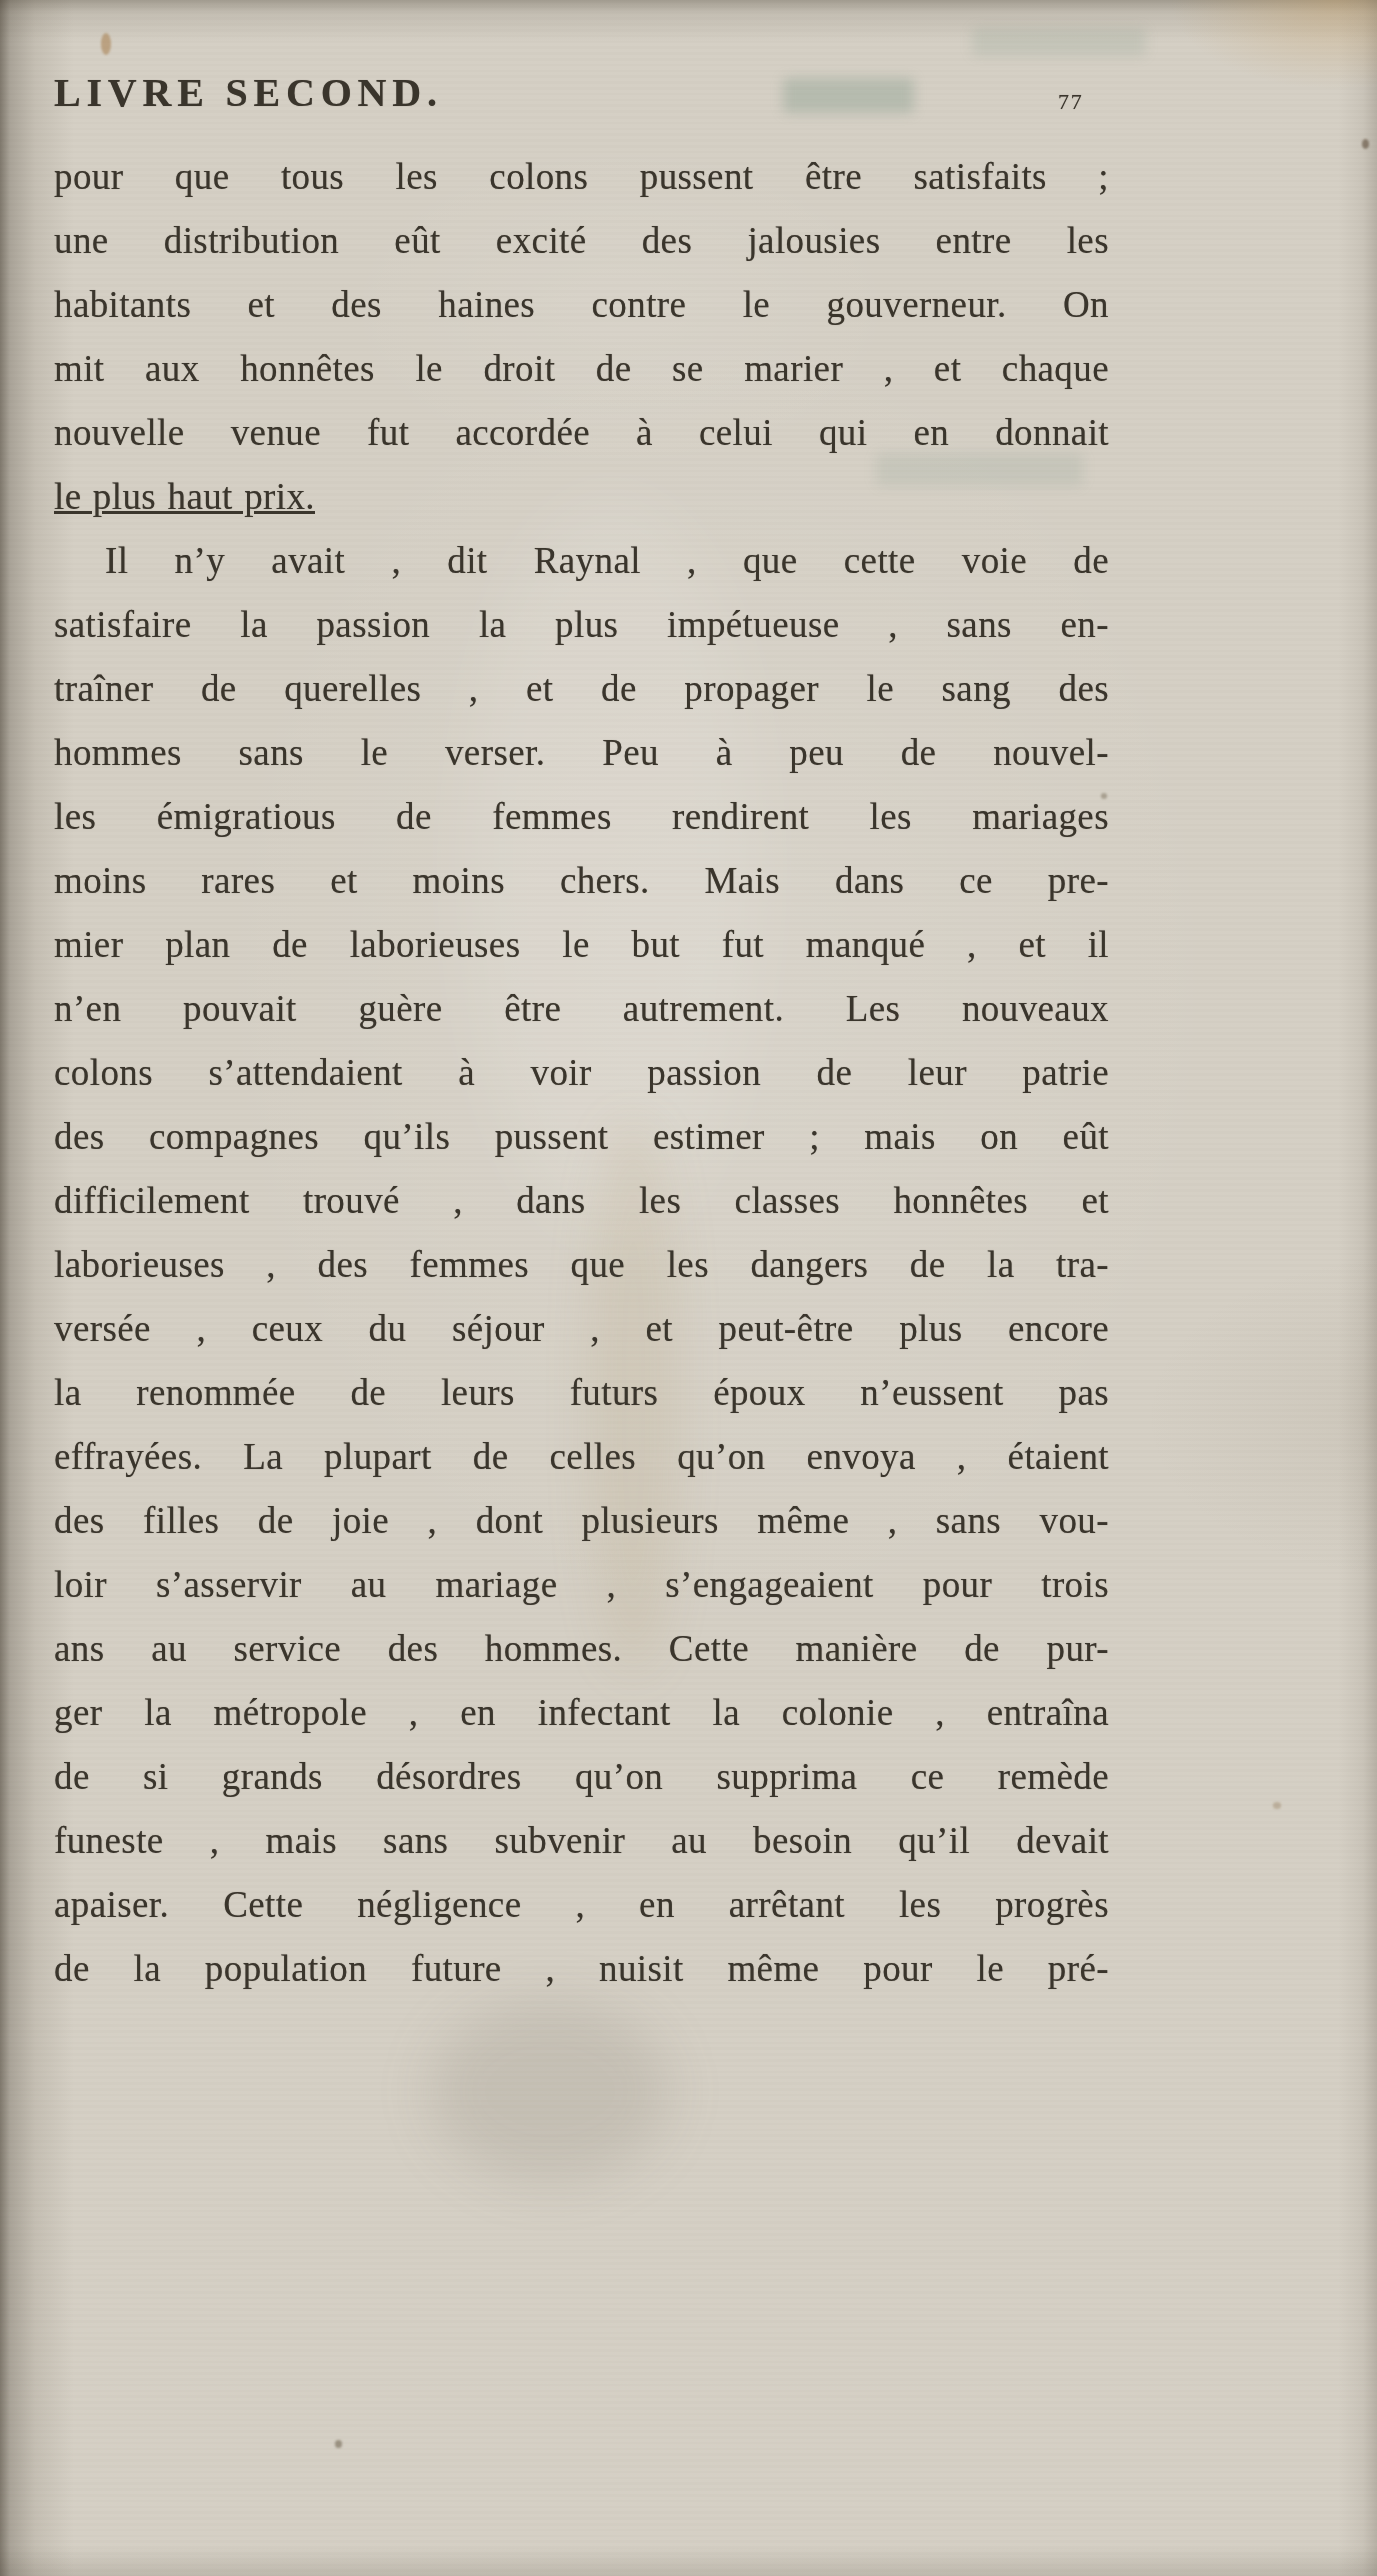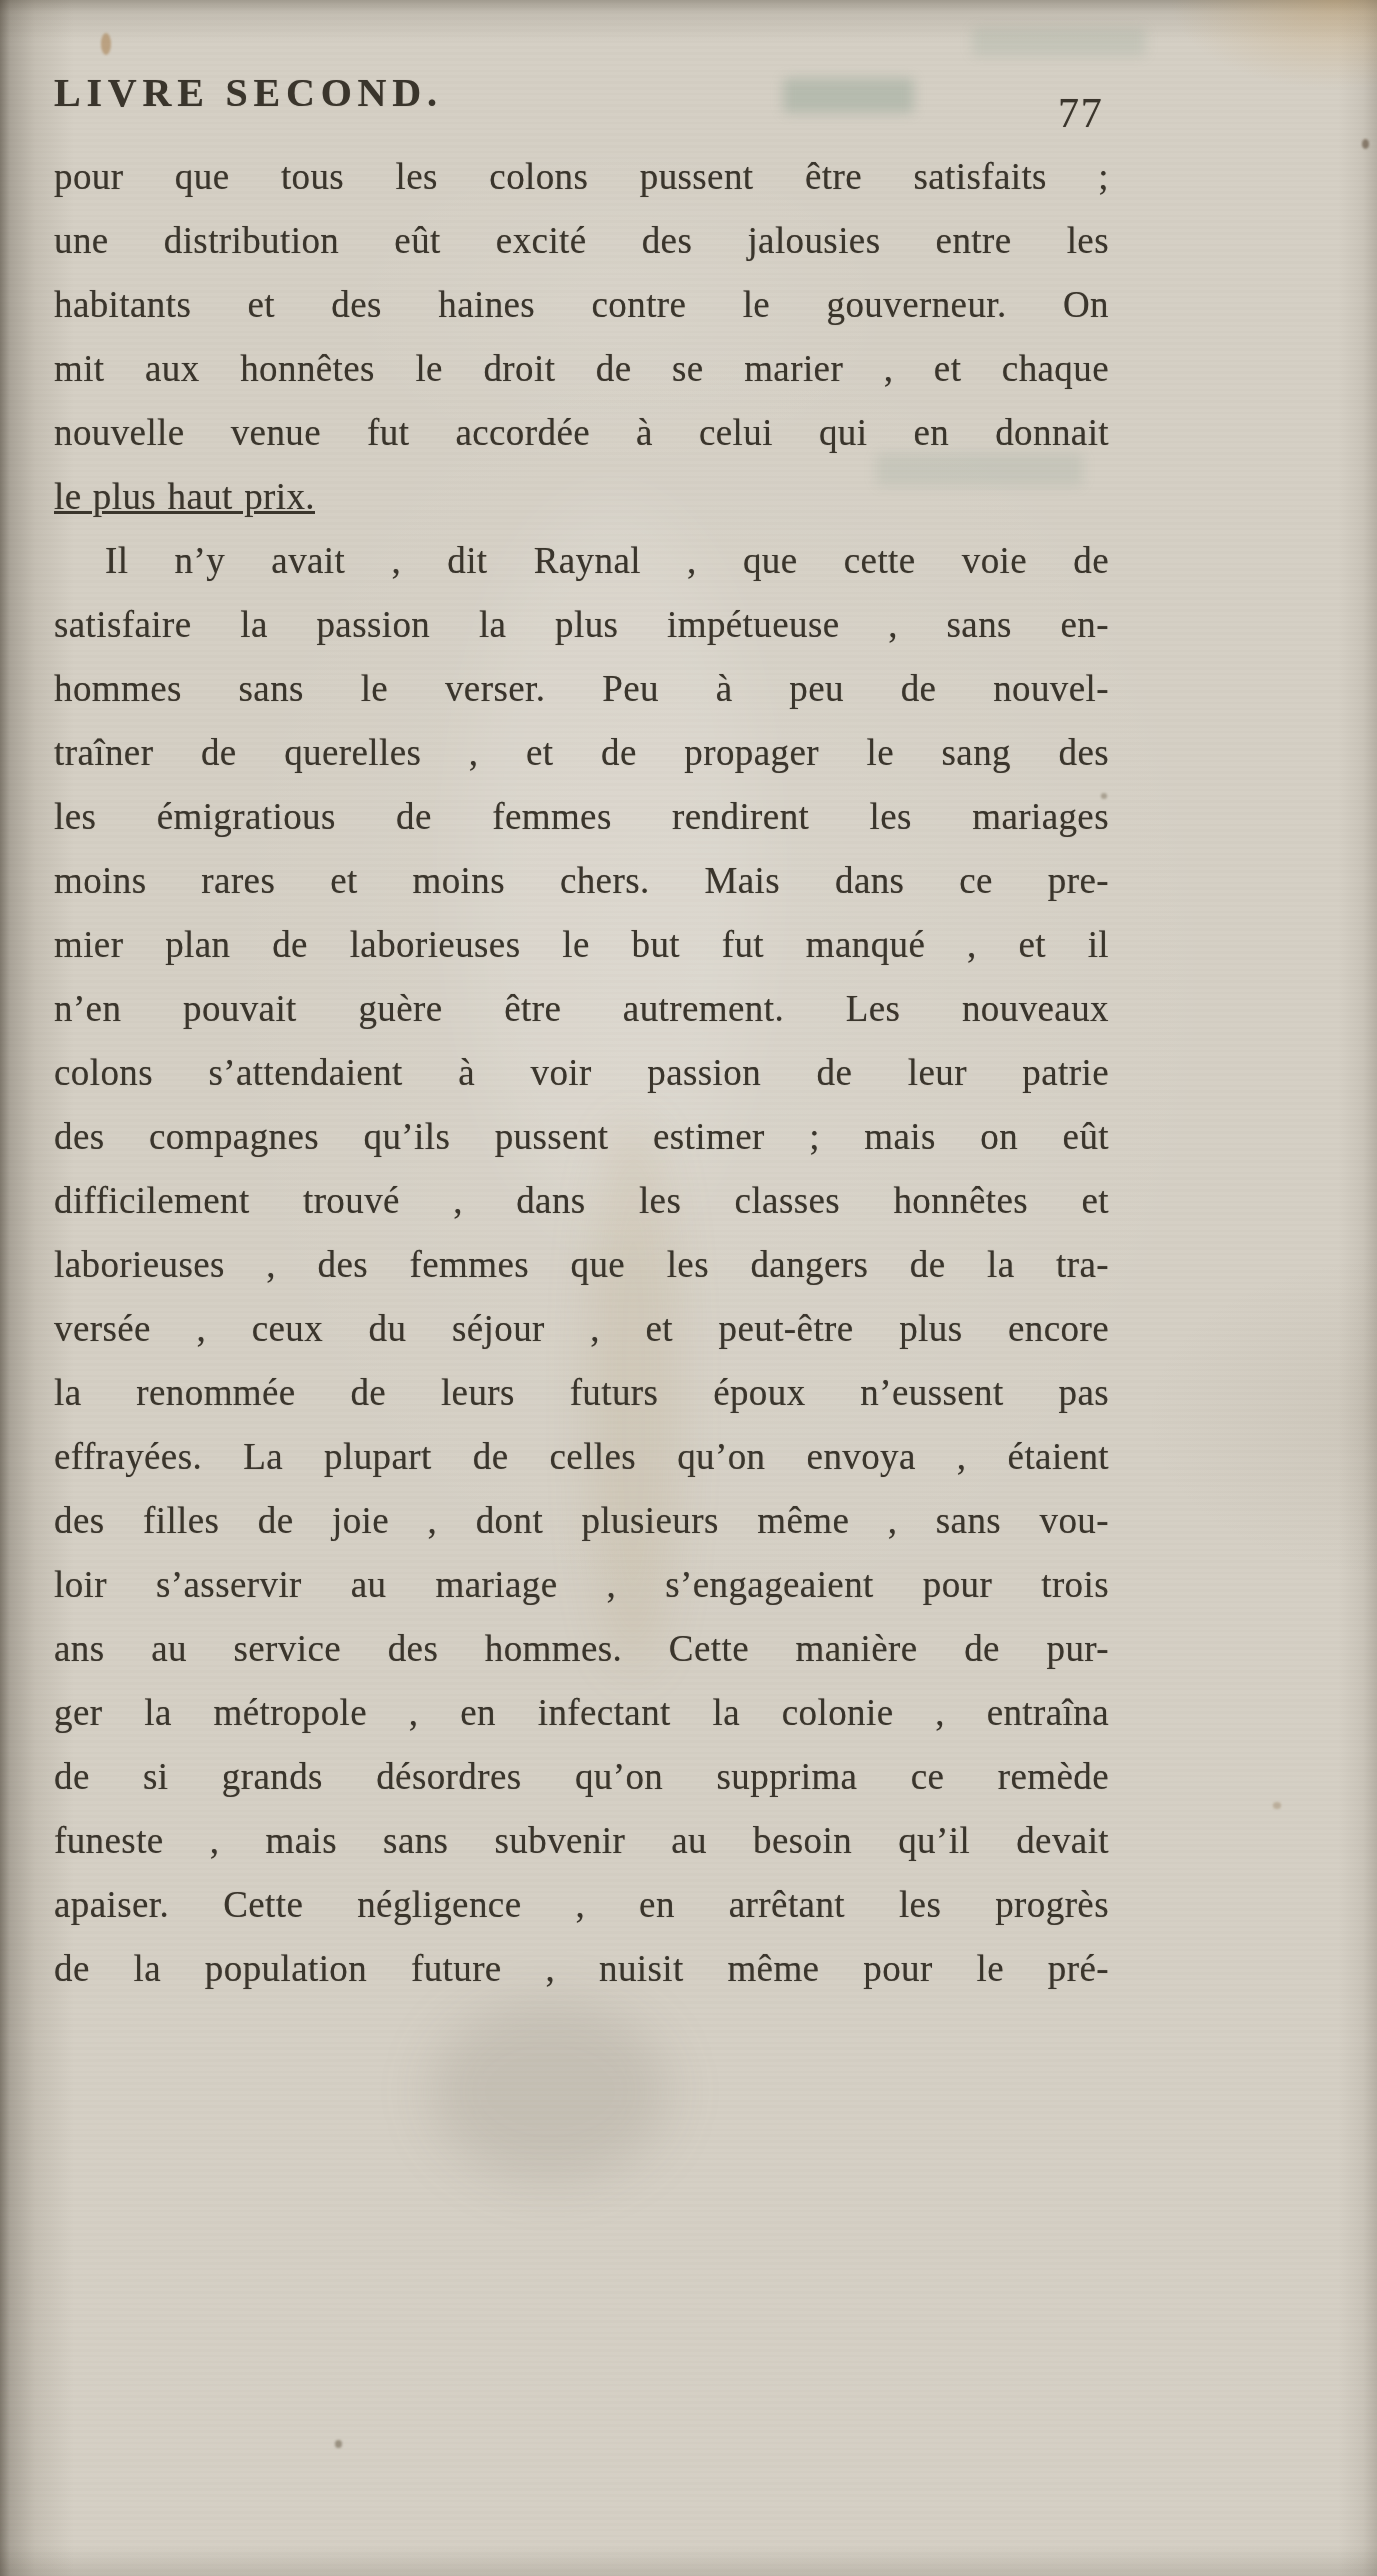--- a/index.html
+++ b/index.html
@@ -31,21 +31,21 @@
     text-align:left;padding-right:43px;box-sizing:border-box;
   }
   .title{
     font-size:40px;font-weight:700;letter-spacing:5.8px;
     color:var(--ink);
     text-shadow:0 0 0.8px rgba(58,52,44,0.55);
     white-space:nowrap;display:inline-block;
   }
   .folio{
     position:absolute;left:1058px;top:89px;
-    font-size:42px;letter-spacing:1.7px;
+    font-size:22px;letter-spacing:1.7px;
     text-shadow:0 0 0.8px rgba(58,52,44,0.5);
   }
   
   .body-text{
     position:absolute;top:145px;left:54px;width:1055px;
   }
   .line{
     height:64px;line-height:64px;
     font-size:37px;
     letter-spacing:0.4px;word-spacing:1.7px;
@@ -110,22 +110,22 @@
         <div class="line">pour que tous les colons pussent être satisfaits ;</div>
         <div class="line">une distribution eût excité des jalousies entre les</div>
         <div class="line">habitants et des haines contre le gouverneur. On</div>
         <div class="line">mit aux honnêtes le droit de se marier , et chaque</div>
         <div class="line">nouvelle venue fut accordée à celui qui en donnait</div>
         <div class="line short">le plus haut prix.</div>
       </div>
     <div class="paragraph">
         <div class="line indent">Il n’y avait , dit Raynal , que cette voie de</div>
         <div class="line">satisfaire la passion la plus impétueuse , sans en-</div>
+        <div class="line">traîner de querelles , et de propager le sang des</div>
         <div class="line">hommes sans le verser. Peu à peu de nouvel-</div>
-        <div class="line">traîner de querelles , et de propager le sang des</div>
         <div class="line">les émigratious de femmes rendirent les mariages</div>
         <div class="line">moins rares et moins chers. Mais dans ce pre-</div>
         <div class="line">mier plan de laborieuses le but fut manqué , et il</div>
         <div class="line">n’en pouvait guère être autrement. Les nouveaux</div>
         <div class="line">colons s’attendaient à voir passion de leur patrie</div>
         <div class="line">des compagnes qu’ils pussent estimer ; mais on eût</div>
         <div class="line">difficilement trouvé , dans les classes honnêtes et</div>
         <div class="line">laborieuses , des femmes que les dangers de la tra-</div>
         <div class="line">versée , ceux du séjour , et peut-être plus encore</div>
         <div class="line">la renommée de leurs futurs époux n’eussent pas</div>

